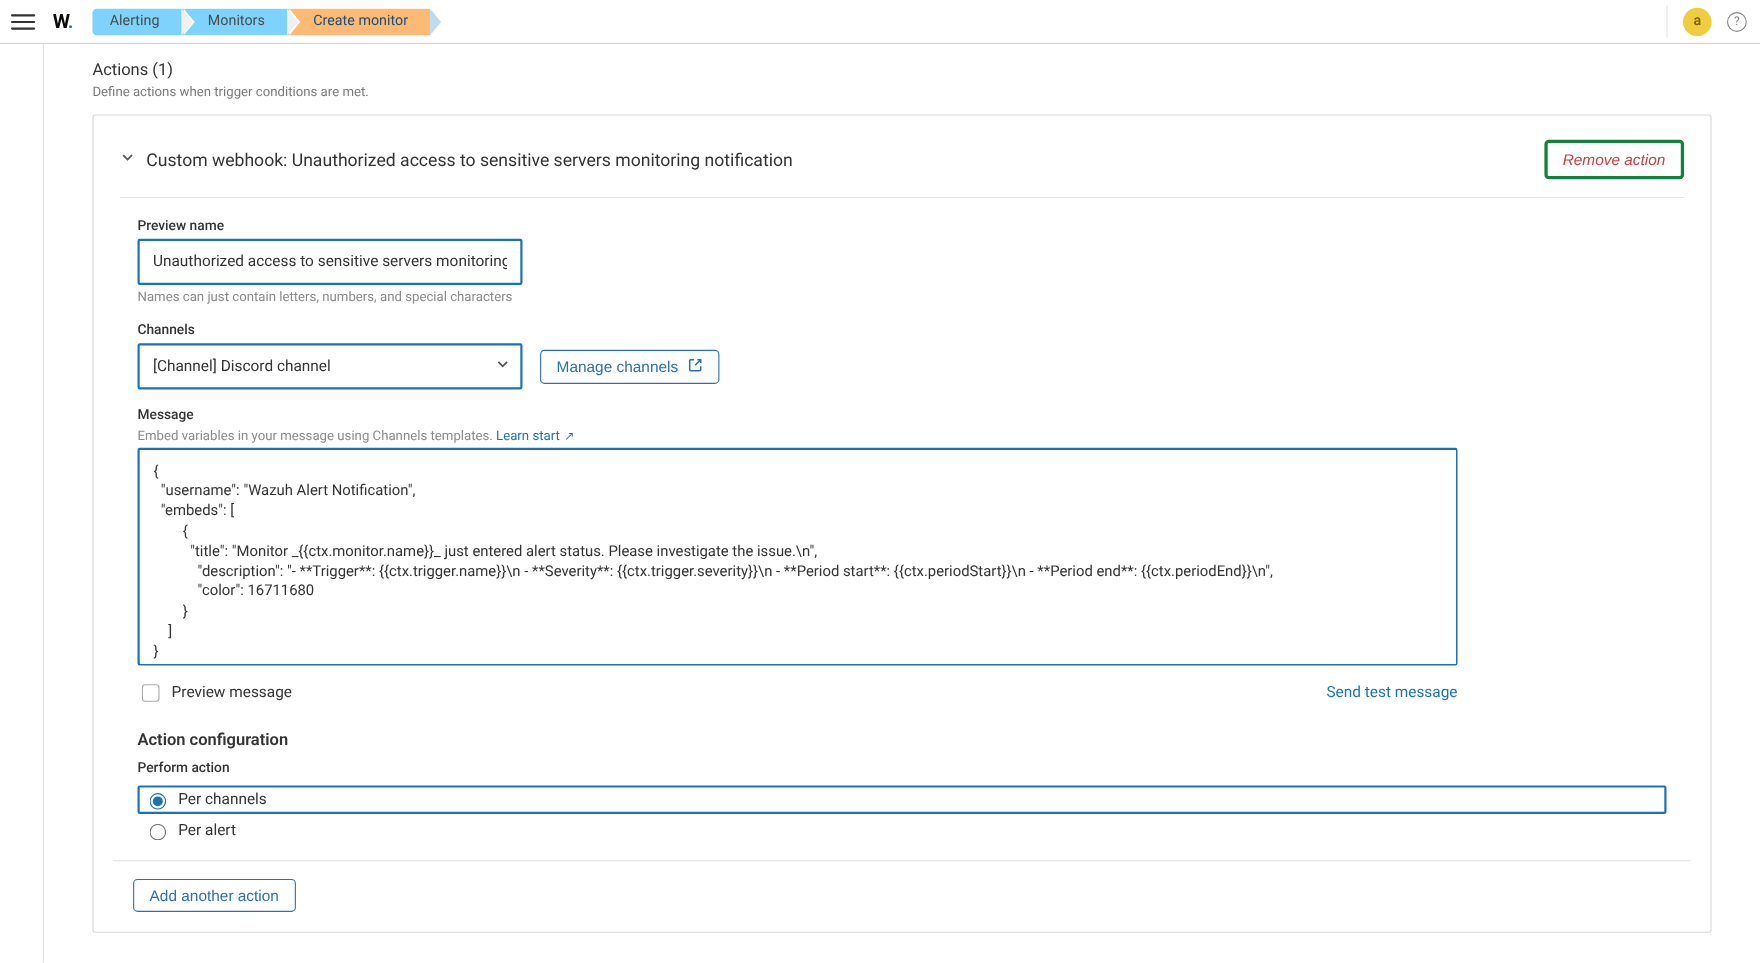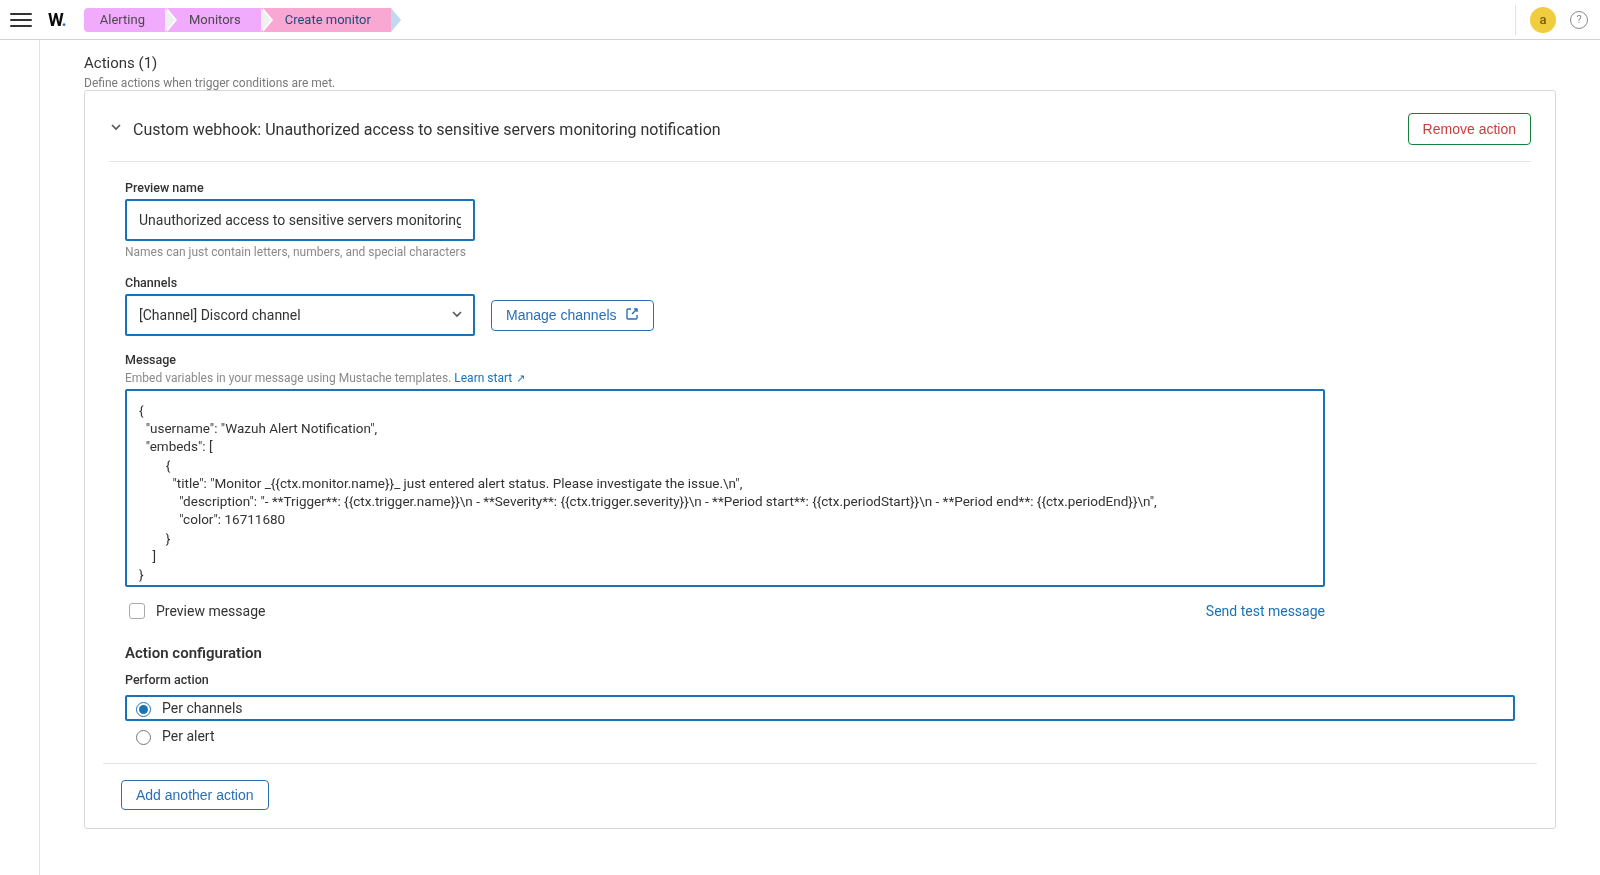--- a/index.html
+++ b/index.html
@@ -38,21 +38,21 @@
   }
   .logo .dot { color: #2a6fb5; }
   .breadcrumbs { display: flex; align-items: center; gap: 0; }
   .bc-item {
     position: relative;
     height: 24px;
     line-height: 24px;
     padding: 0 20px 0 24px;
     font-size: 13px;
     color: #4a4a4a;
-    background: #f0abfc;
+    background: #7dd3fc;
     cursor: pointer;
   }
   .bc-item:first-child { padding-left: 16px; border-radius: 4px 0 0 4px; }
   .bc-item::after {
     content: "";
     position: absolute;
     right: -10px; top: 0;
     width: 0; height: 0;
     border-top: 12px solid transparent;
     border-bottom: 12px solid transparent;
@@ -62,21 +62,21 @@
   .bc-item::before {
     content: "";
     position: absolute;
     right: -12px; top: 0;
     width: 0; height: 0;
     border-top: 12px solid transparent;
     border-bottom: 12px solid transparent;
     border-left: 10px solid #fff;
     z-index: 1;
   }
-  .bc-item.active { background: #f9a8d4; color: #1a4d7a; }
+  .bc-item.active { background: #fdba74; color: #1a4d7a; }
   .bc-item.active::after { border-left-color: #bfd9ee; }
   .topbar-right {
     position: absolute;
     right: 12px;
     display: flex; align-items: center; gap: 14px;
   }
   .right-divider {
     width: 1px; height: 30px; background: #e3e3e3;
   }
   .avatar {
@@ -105,46 +105,47 @@
     background: #fff;
   }
   
   .content {
     position: absolute;
     left: 40px; right: 0; top: 40px; bottom: 0;
     overflow-y: auto;
     padding: 14px 44px 30px 44px;
   }
   .section-title { font-weight: 400; font-size: 15px; margin-bottom: 4px; }
-  .section-sub { font-size: 12px; color: #7a7a7a; margin-bottom: 0; }
+  .section-sub { font-size: 12px; color: #7a7a7a; margin-bottom: 14px; }
   .panel {
     border: 1px solid #d8d8d8;
     border-radius: 3px;
     padding: 18px 18px 18px 18px;
   }
   .action-header {
     display: flex; align-items: center; justify-content: space-between;
     padding: 4px 6px 16px 6px;
   }
   .action-header-left { display: flex; align-items: flex-start; gap: 10px; }
   .chev {
     width: 14px; height: 14px;
     display: inline-flex; align-items: center; justify-content: center;
     color: #555;
   }
   .chev svg { width: 12px; height: 12px; }
   .action-title { font-size: 16px; color: #333; }
   .btn-outline-danger {
-    border: 1px solid #15803d;
+    border: 3px solid #15803d;
     color: #c94040;
     background: #fff;
     border-radius: 4px;
     padding: 7px 14px;
     font-size: 14px;
     cursor: pointer;
+    font-style: italic;
   }
   .btn-outline-primary {
     border: 1px solid #2a6fb5;
     color: #2a6fb5;
     background: #fff;
     border-radius: 4px;
     padding: 6px 14px;
     font-size: 14px;
     cursor: pointer;
     display: inline-flex; align-items: center; gap: 8px;
@@ -291,21 +292,21 @@
             </svg>
           </span>
         </button>
       </div>
 
       
       <div class="mb-4">
         <label class="form-label">Message</label>
       </div>
       <div class="message-help mb-4">
-        <span>Embed variables in your message using Mustache templates. </span><a class="link"><span>Learn start</span><span class="ext">↗</span></a>
+        <span>Embed variables in your message using Channels templates. </span><a class="link"><span>Learn start</span><span class="ext">↗</span></a>
       </div>
       <textarea class="textarea" style="">{
   "username": "Wazuh Alert Notification",
   "embeds": [
         {
           "title": "Monitor _{{ctx.monitor.name}}_ just entered alert status. Please investigate the issue.\n",
             "description": "- **Trigger**: {{ctx.trigger.name}}\n - **Severity**: {{ctx.trigger.severity}}\n - **Period start**: {{ctx.periodStart}}\n - **Period end**: {{ctx.periodEnd}}\n",
             "color": 16711680
         }
     ]

